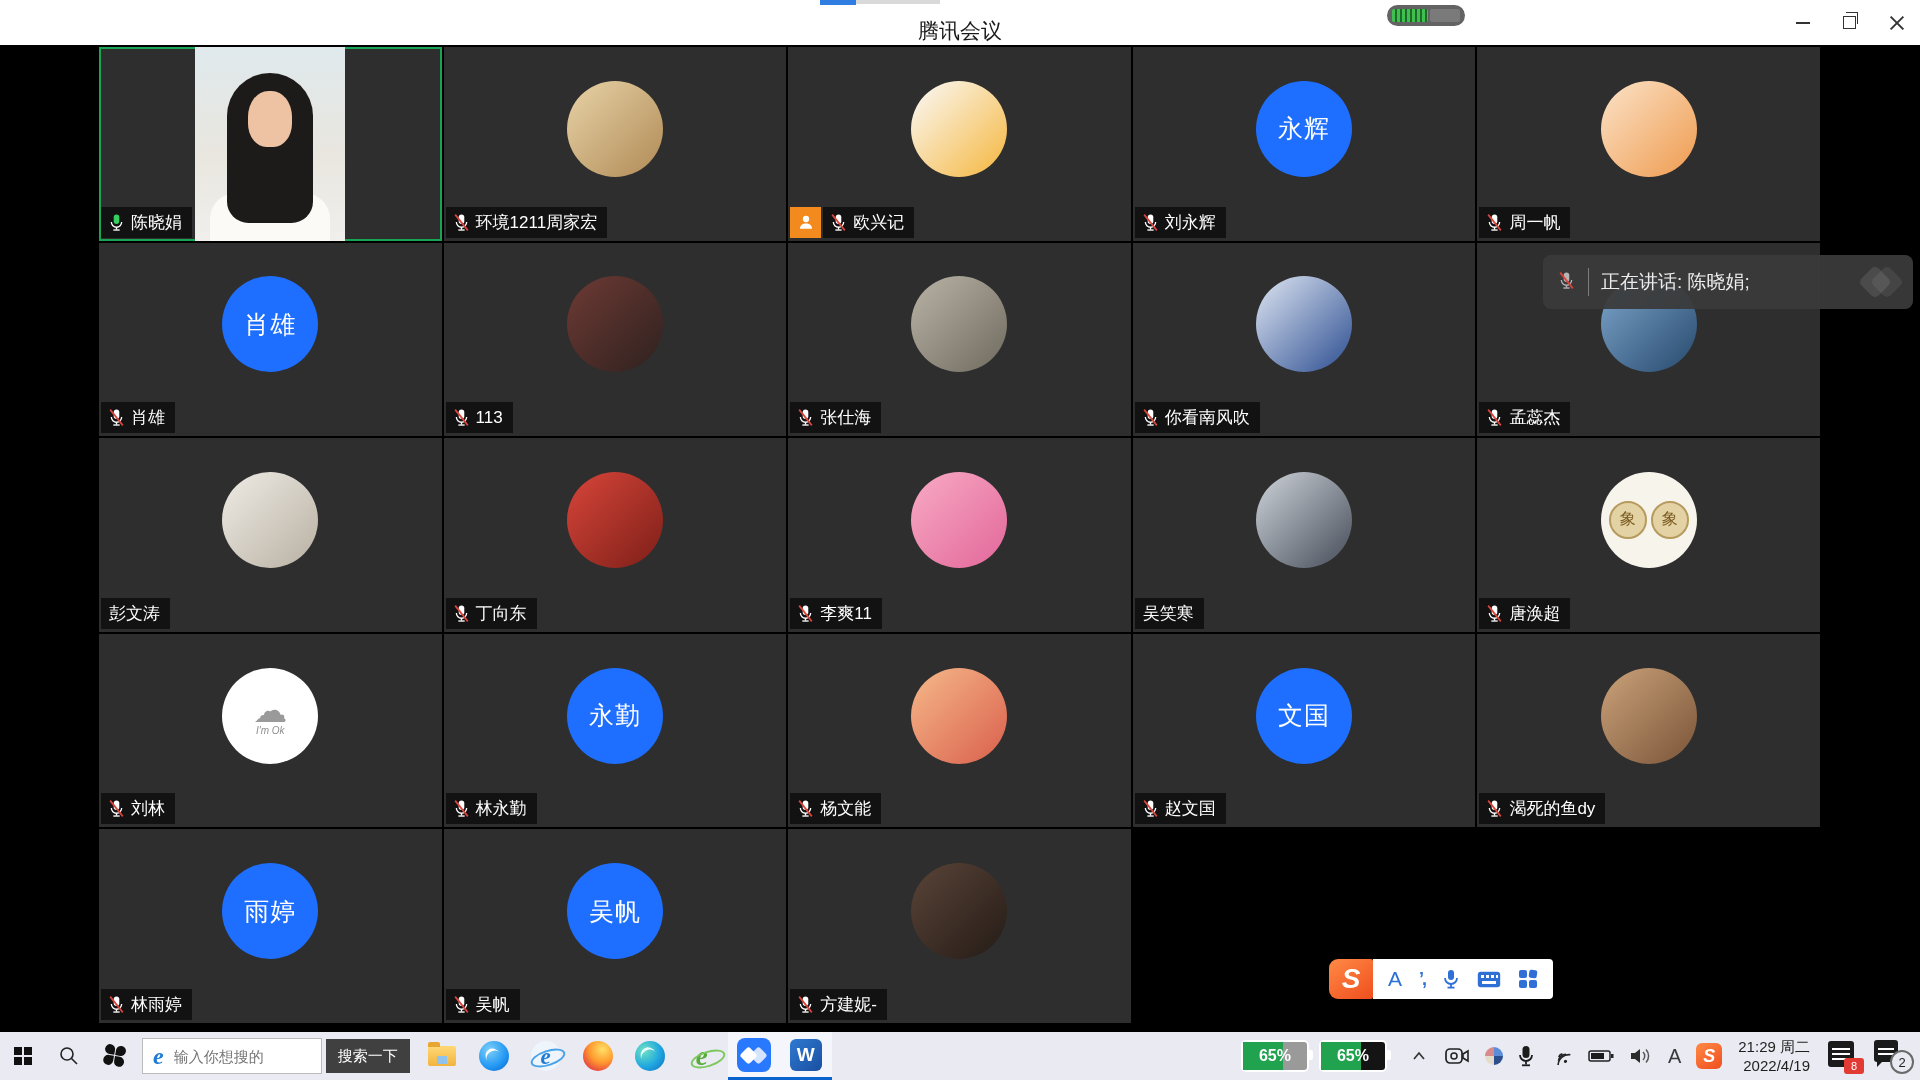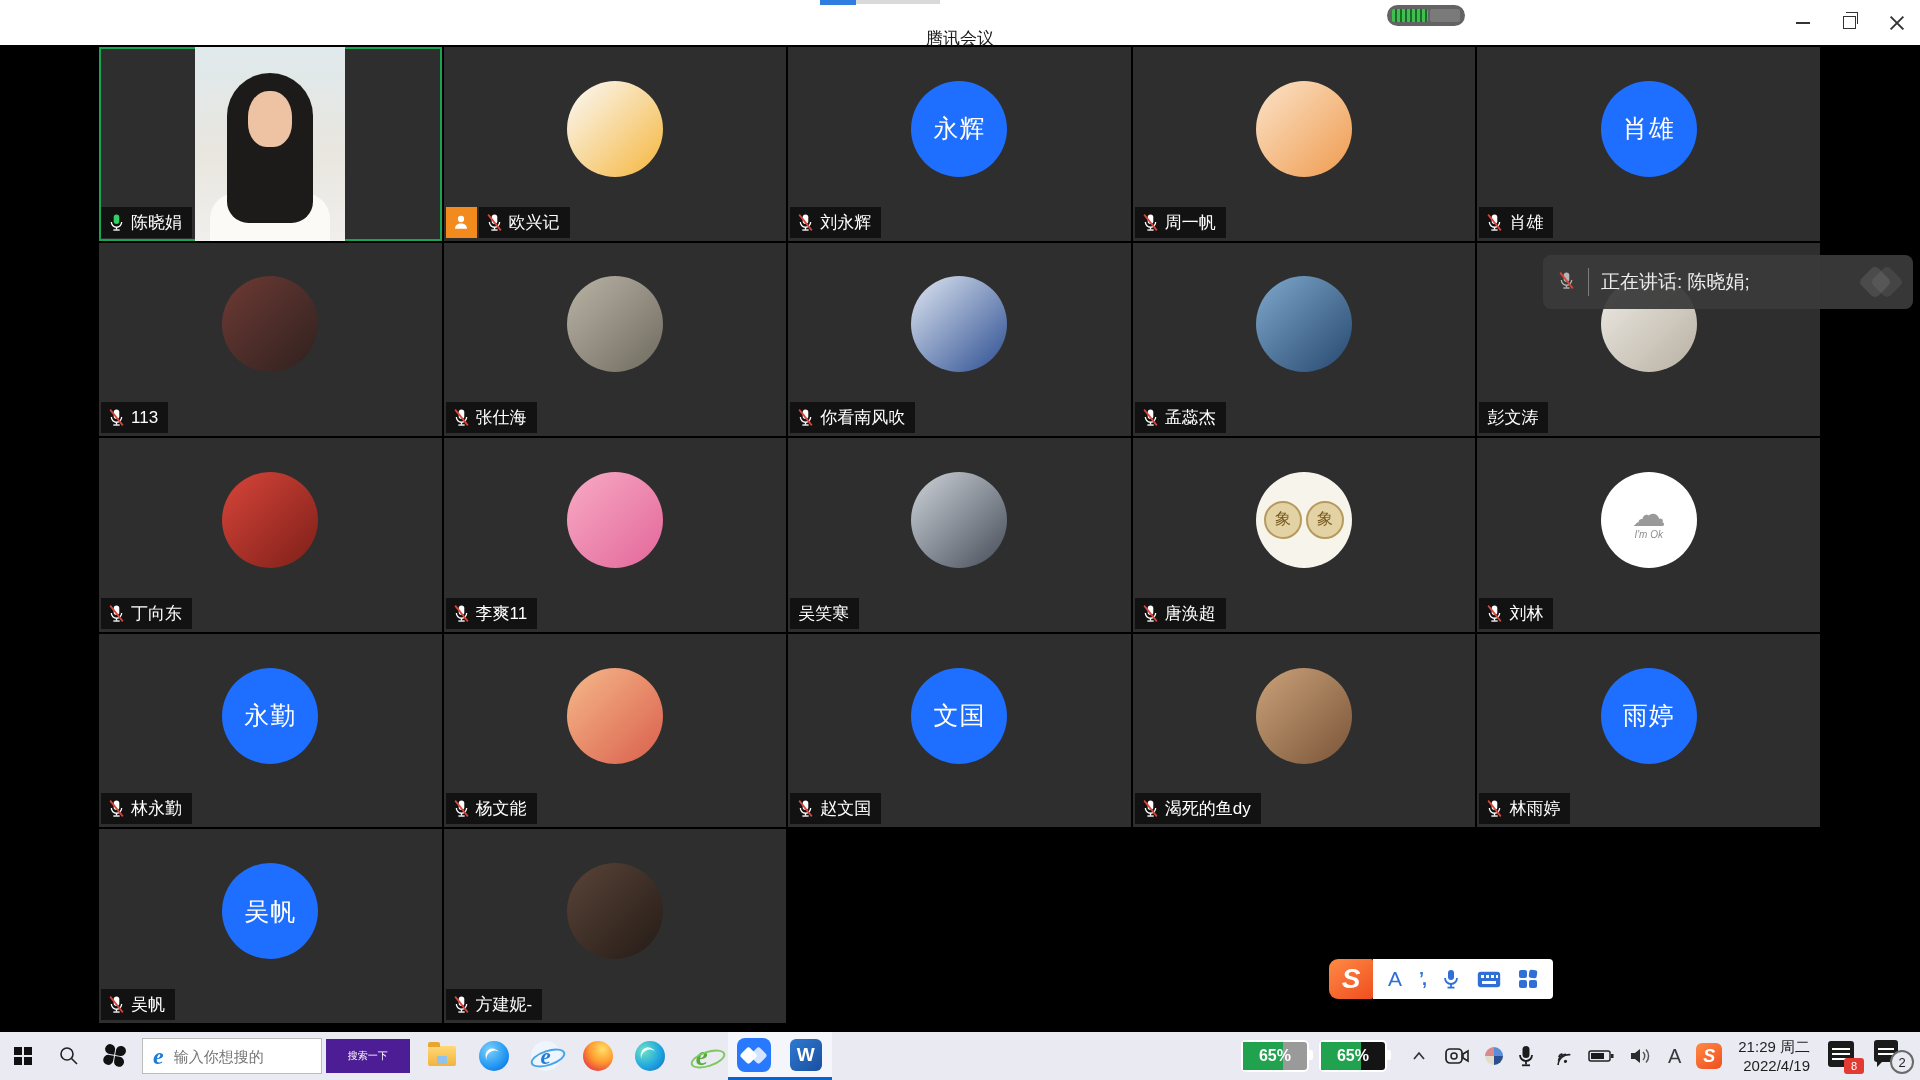--- a/index.html
+++ b/index.html
@@ -1,21 +1,21 @@
 <!DOCTYPE html>
 <html><head>
 <meta charset="utf-8">
 <style>
   html,body{margin:0;padding:0;width:1920px;height:1080px;overflow:hidden;background:#000;
     font-family:"Liberation Sans","DejaVu Sans",sans-serif;position:relative;}
 
   
   .titlebar{position:absolute;top:0;left:0;width:1920px;height:45px;background:#fff;z-index:30;}
-  .win-title{position:absolute;left:0;right:0;top:16px;height:45px;line-height:45px;text-align:center;
-    font-size:17px;color:#1a1a1a;}
+  .win-title{position:absolute;left:0;right:0;top:8px;height:45px;line-height:45px;text-align:center;
+    font-size:21px;color:#1a1a1a;}
   .top-tab-blue{position:absolute;left:820px;top:0;width:36px;height:5px;background:#2f7de1;}
   .top-tab-gray{position:absolute;left:856px;top:0;width:84px;height:4px;background:#d9d9d9;}
   .net-pill{position:absolute;left:1387px;top:5px;width:78px;height:21px;border-radius:11px;
     background:#636363;display:flex;align-items:center;padding:0 5px;box-sizing:border-box;}
   .net-bars{width:36px;height:13px;border-radius:2px;
     background:repeating-linear-gradient(90deg,#3fbf4e 0 3px,#1e6a2a 3px 5px);}
   .net-rest{flex:1;height:13px;margin-left:2px;border-radius:2px;background:#7a7a7a;}
   .win-controls{position:absolute;right:0;top:0;height:45px;display:flex;}
   .wc{width:47px;height:45px;display:flex;align-items:center;justify-content:center;}
   .wc-min{width:14px;height:0;border-top:2px solid #333;}
@@ -92,21 +92,21 @@
   .pinwheel b:nth-child(1){border-radius:50% 50% 0 50%;}
   .pinwheel b:nth-child(2){border-radius:50% 50% 50% 0;}
   .pinwheel b:nth-child(3){border-radius:50% 0 50% 50%;}
   .pinwheel b:nth-child(4){border-radius:0 50% 50% 50%;}
   .searchbox{height:34px;background:#fff;border:1px solid #bcbcbc;display:flex;align-items:center;
     margin:0 4px;flex-shrink:0;}
   .e-ie{font-family:"Liberation Serif",serif;font-style:italic;font-weight:bold;font-size:24px;
     color:#1f7bd4;margin:0 8px 0 10px;line-height:1;}
   .searchbox input{border:none;outline:none;width:145px;font-size:15px;color:#444;background:transparent;
     font-family:inherit;}
-  .search-btn{width:84px;height:34px;background:#4c1d95;color:#fff;font-size:10px;border:none;
+  .search-btn{width:84px;height:34px;background:#404040;color:#fff;font-size:15px;border:none;
     display:flex;align-items:center;justify-content:center;cursor:default;flex-shrink:0;}
   .apps{display:flex;align-items:center;margin-left:6px;}
   .app{width:52px;height:48px;display:flex;align-items:center;justify-content:center;position:relative;
     box-sizing:border-box;flex-shrink:0;}
   .app.active{background:#f5f6fb;border-bottom:3px solid #0b63ce;}
   .folder{position:relative;width:28px;height:20px;background:linear-gradient(#ffd977,#f2b33e);border-radius:2px;}
   .folder::before{content:"";position:absolute;top:-4px;left:0;width:12px;height:5px;
     background:#e8a52f;border-radius:2px 2px 0 0;}
   .folder::after{content:"";position:absolute;bottom:2px;left:9px;width:10px;height:8px;background:#8fc3ee;}
   .circ{width:30px;height:30px;border-radius:50%;position:relative;}
@@ -196,20 +196,35 @@
         </div>
         <div class="badges">
           <div class="nb">
             <svg width="19" height="19" viewBox="0 0 24 24">
               <rect x="8.5" y="2" width="7" height="12" rx="3.5" fill="#35cf63"></rect>
               <path d="M5.5 11.5a6.5 6.5 0 0 0 13 0" fill="none" stroke="#ffffff" stroke-width="1.7"></path>
               <line x1="12" y1="18" x2="12" y2="21" stroke="#ffffff" stroke-width="1.7"></line>
               <line x1="8" y1="21.5" x2="16" y2="21.5" stroke="#ffffff" stroke-width="1.7"></line>
             </svg>
             <span class="pname">陈晓娟</span>
+          </div>
+        </div>
+      </div>
+      <div class="tile">
+        <div class="av" style="background:linear-gradient(135deg,#e8d3a8,#b08a55)"></div>
+        <div class="badges">
+          <div class="nb">
+            <svg width="19" height="19" viewBox="0 0 24 24">
+              <rect x="8.5" y="2" width="7" height="12" rx="3.5" fill="#ffffff"></rect>
+              <path d="M5.5 11.5a6.5 6.5 0 0 0 13 0" fill="none" stroke="#ffffff" stroke-width="1.7"></path>
+              <line x1="12" y1="18" x2="12" y2="21" stroke="#ffffff" stroke-width="1.7"></line>
+              <line x1="8" y1="21.5" x2="16" y2="21.5" stroke="#ffffff" stroke-width="1.7"></line>
+              <line x1="4" y1="2" x2="20" y2="22" stroke="#d9453c" stroke-width="2.2"></line>
+            </svg>
+            <span class="pname">环境1211周家宏</span>
           </div>
         </div>
       </div>
       <div class="tile">
         <div class="av" style="background:linear-gradient(135deg,#fafafa,#f5b63c)"></div>
         <div class="badges">
           <div class="hostb">
             <svg width="18" height="18" viewBox="0 0 24 24">
               <circle cx="12" cy="8" r="4.2" fill="#fff"></circle>
               <path d="M4 21c0-4.5 3.6-7 8-7s8 2.5 8 7z" fill="#fff"></path>

